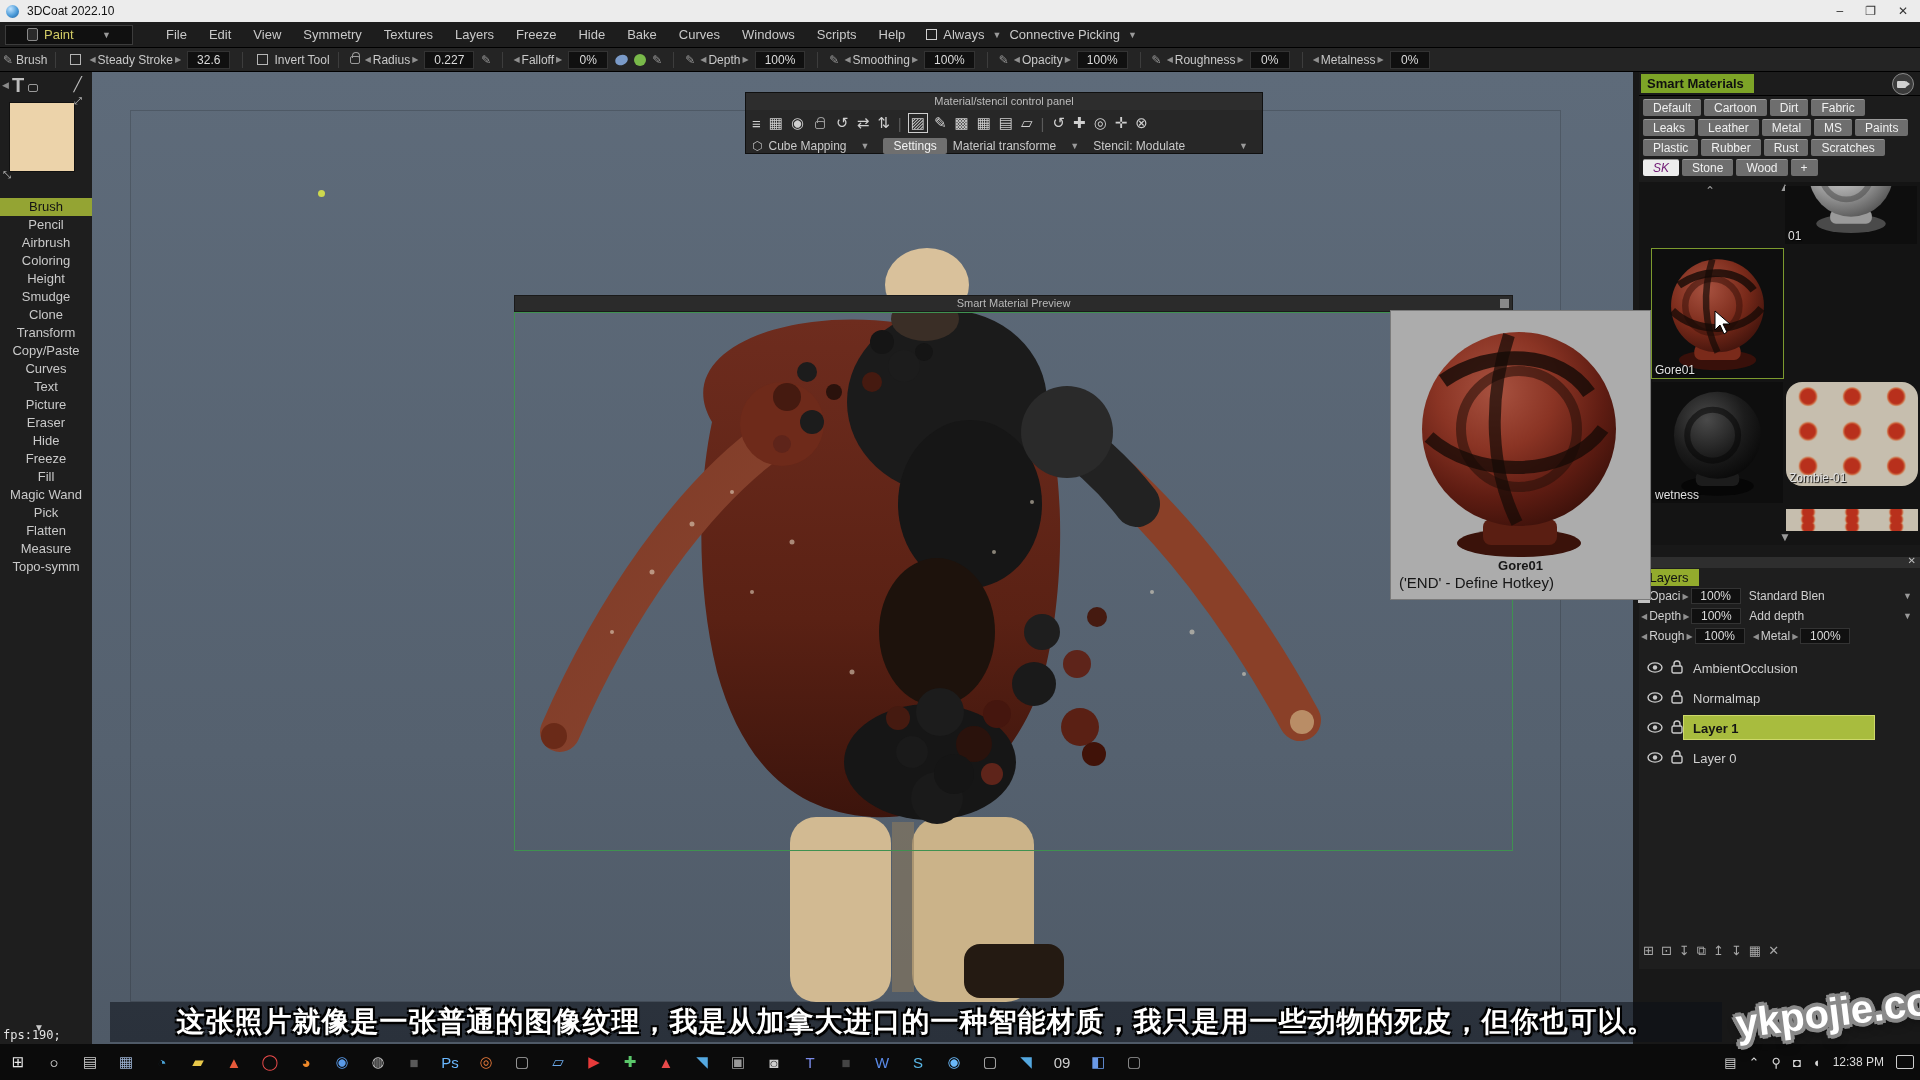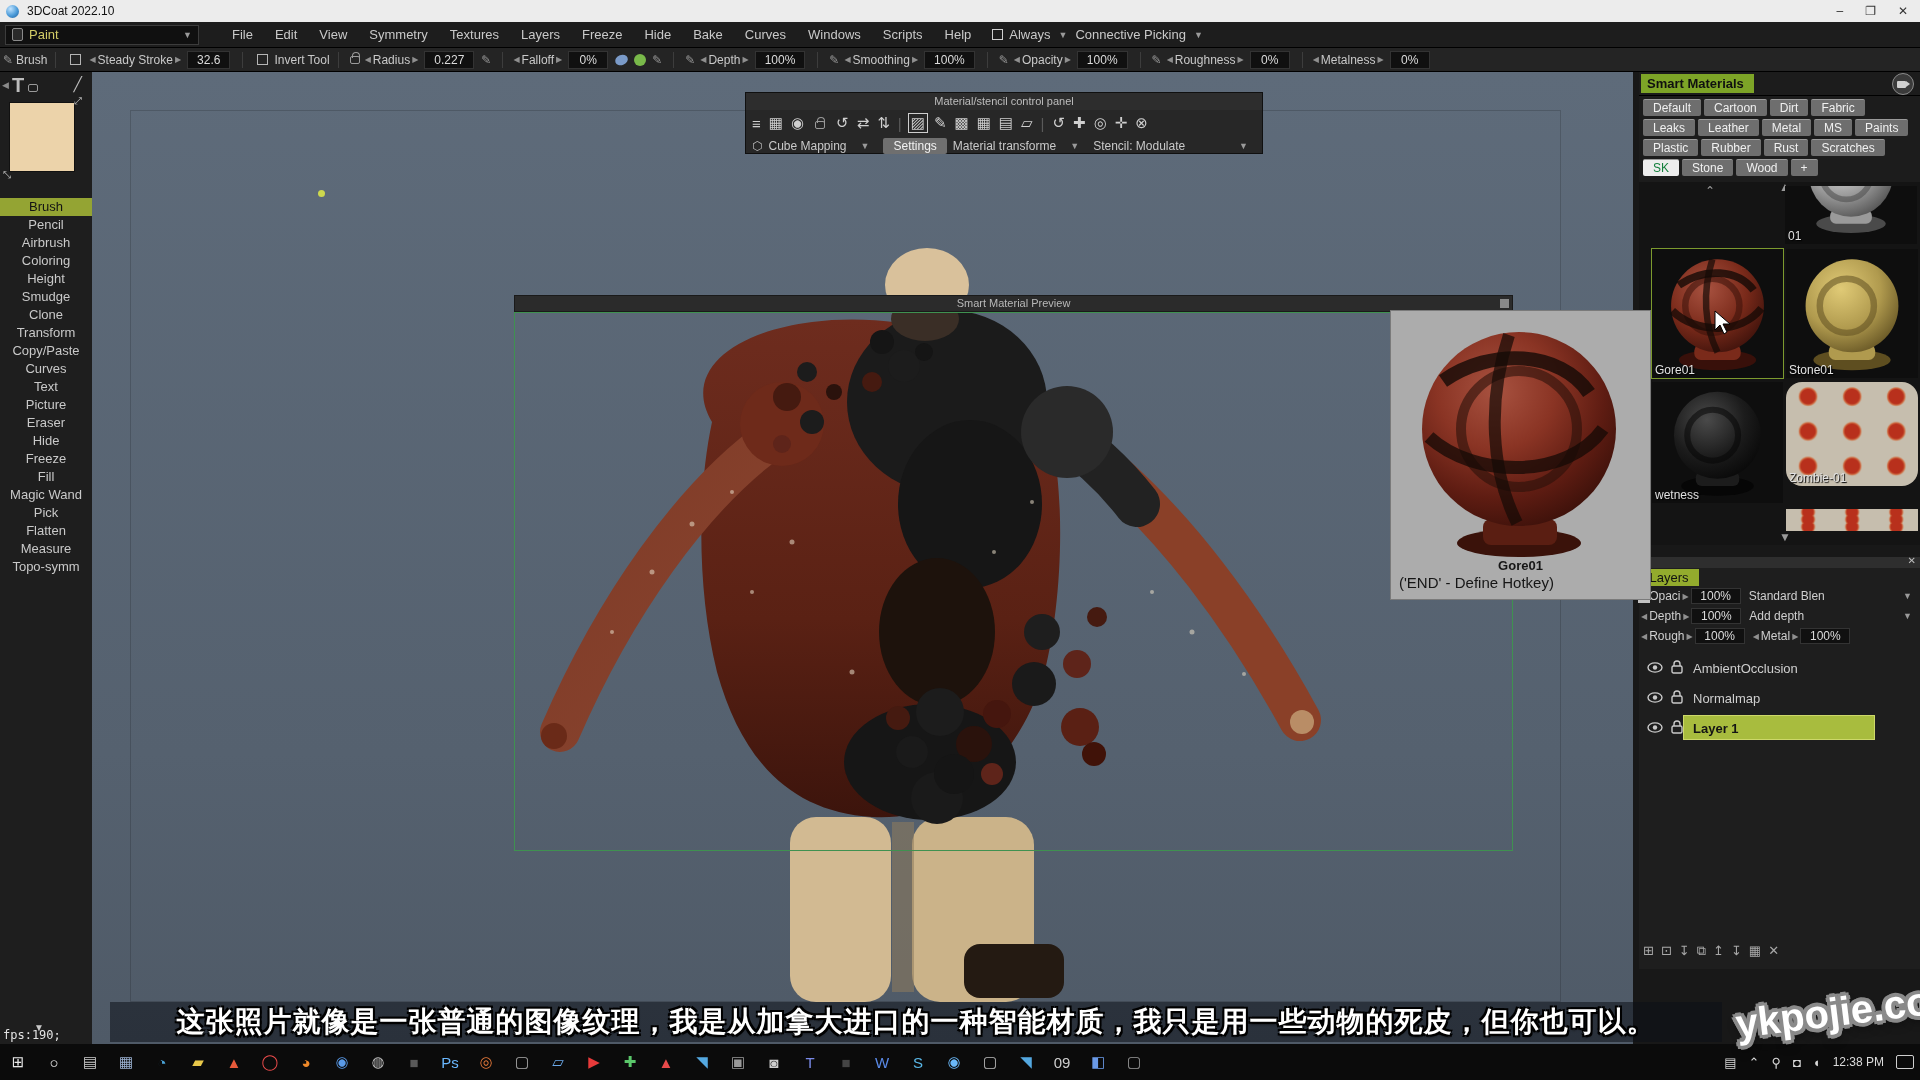--- a/index.html
+++ b/index.html
@@ -10,22 +10,22 @@
   #titlebar { left:0; top:0; width:1920px; height:22px; background:#ececec; color:#111;
     display:flex; align-items:center; font-size:12px; z-index:10; }
   #app-icon { width:13px; height:13px; border-radius:50%; margin:0 8px 0 6px;
     background:radial-gradient(circle at 35% 30%, #bfe3ff, #4a9ad8 55%, #1c5a96); }
   #win-controls { position:absolute; right:4px; top:0; height:22px; display:flex; gap:22px; padding-right:8px;
     align-items:center; color:#333; font-size:12px; }
   #win-controls span { cursor:default; }
   
   #menubar { left:0; top:22px; width:1920px; height:26px; background:#1d1d1d; color:#c9c9c9;
     display:flex; align-items:center; font-size:13px; z-index:10; border-bottom:1px solid #000; }
-  #paint-select { width:194px; height:20px; margin-left:5px; background:#101010; border:1px solid #3c3c3c;
-    color:#d2cc66; display:flex; align-items:center; padding:0 6px; gap:6px; }
+  #paint-select { width:128px; height:20px; margin-left:5px; background:#101010; border:1px solid #3c3c3c;
+    color:#d2cc66; display:flex; align-items:center; padding:0 21px; gap:6px; }
   #paint-select .arrow { margin-left:auto; color:#9a9a9a; font-size:9px; }
   #paint-select .pico { width:11px; height:13px; border:1px solid #8a8a8a; border-radius:2px; background:#2a2a2a; }
   #menu-items { display:flex; margin-left:22px; gap:0; }
   #menu-items span { padding:3px 11px; cursor:default; }
   .mcheck { width:11px; height:11px; border:1px solid #cfcfcf; background:transparent; display:inline-block; margin:0 6px 0 10px; }
   .mdrop { color:#9a9a9a; font-size:9px; margin:0 8px; }
   #menu-right { position:absolute; right:6px; top:24px; display:flex; gap:10px; align-items:center; }
   #menu-right span { font-size:14px; }
   
   #ptoolbar { left:0; top:48px; width:1920px; height:24px; background:#242424; color:#c9c9c9;
@@ -87,21 +87,21 @@
   #sm-header .ttl { position:absolute; left:2px; top:2px; background:#7da427; color:#101010; font-size:13px;
     padding:2px 10px 2px 6px; font-weight:bold;text-align:right; }
   #sm-cam { position:absolute; right:6px; top:1px; width:22px; height:22px; border:1px solid #8a8a8a; border-radius:50%;
     background:#3a3a3a; }
   #sm-cam:before { content:""; position:absolute; left:4px; top:7px; width:9px; height:7px; background:#cfcfcf; border-radius:1px; }
   #sm-cam:after { content:""; position:absolute; left:13px; top:7px; border-left:4px solid #cfcfcf;
     border-top:3px solid transparent; border-bottom:3px solid transparent; }
   #sm-tabs { display:flex; flex-wrap:wrap; gap:3px; padding:3px 4px; }
   .sm-tab { background:#6e6e6e; border-top:1px solid #9a9a9a; color:#f0f0f0; font-size:12px; padding:1px 10px;
     border-radius:2px; cursor:default; }
-  .sm-tab.selected { background:#ededed; color:#15803d; }
+  .sm-tab.selected { background:#ededed; color:#701a75;font-style:italic; }
   #sm-grid { position:absolute; left:0; top:110px; width:281px; height:363px; background:#141414; overflow:hidden; }
   .scrollarr { position:absolute; color:#9a9a9a; font-size:12px; }
   .mat-cell { position:absolute; background:#0e0e0e; overflow:hidden; }
   .mat-cell .mlabel { position:absolute; left:3px; bottom:1px; font-size:12px; color:#e2e2e2; text-shadow:1px 1px 1px #000; }
   .mat-cell.selected { outline:1px solid #7c9a2e; }
   .tiles { background-color:#c6beae;
     background-image:radial-gradient(circle at 50% 42%, #b8301c 24%, #d07246 29%, rgba(198,190,174,0) 33%);
     background-size:33.4% 33.4%; }
   
   #layers-panel { left:1639px; top:557px; width:281px; height:412px; background:#1e1e1e; z-index:5; color:#cfcfcf; }
@@ -491,36 +491,20 @@
             <ellipse cx="50" cy="86" rx="30" ry="8" fill="#38100a"></ellipse>
             <rect x="32" y="74" width="36" height="12" rx="5" fill="#7a2a1a"></rect>
             <circle cx="50" cy="44" r="36" fill="url(#mg2)"></circle>
             <circle cx="46" cy="44" r="21" fill="none" stroke="#38100a" stroke-width="5" opacity=".55"></circle>
             <path d="M20,28 C40,14 66,16 78,32" stroke="#140a06" stroke-width="6" fill="none" opacity=".8"></path>
             <path d="M15,48 C34,66 68,66 84,46" stroke="#140a06" stroke-width="6" fill="none" opacity=".75"></path>
             <path d="M46,8 C38,34 40,60 50,80" stroke="#140a06" stroke-width="5" fill="none" opacity=".7"></path>
           </svg></div>
       <span class="mlabel">Gore01</span>
     </div>
-    <div class="mat-cell" id="cell-stone" style="left:147px; top:67px; width:132px; height:129px;">
-        <div style="position: absolute; left: 0px; top: 0px; width: 100%; height: 100%;"><svg width="100%" height="100%" viewBox="0 0 100 100" preserveAspectRatio="xMidYMid meet">
-            <defs>
-              <radialGradient id="mg3" cx="38%" cy="32%" r="78%">
-                <stop offset="0" stop-color="#e0ca76"></stop>
-                <stop offset=".55" stop-color="#b09a4e"></stop>
-                <stop offset="1" stop-color="#5e4e20"></stop>
-              </radialGradient>
-            </defs>
-            <ellipse cx="50" cy="86" rx="30" ry="8" fill="#5e4e20"></ellipse>
-            <rect x="32" y="74" width="36" height="12" rx="5" fill="#b09a4e"></rect>
-            <circle cx="50" cy="44" r="36" fill="url(#mg3)"></circle>
-            <circle cx="46" cy="44" r="21" fill="none" stroke="#5e4e20" stroke-width="5" opacity=".55"></circle>
-          </svg></div>
-      <span class="mlabel">Stone01</span>
-    </div>
     <div class="mat-cell" id="cell-wet" style="left:13px; top:200px; width:131px; height:121px;">
         <div style="position: absolute; left: 0px; top: 0px; width: 100%; height: 100%;"><svg width="100%" height="100%" viewBox="0 0 100 100" preserveAspectRatio="xMidYMid meet">
             <defs>
               <radialGradient id="mg4" cx="38%" cy="32%" r="78%">
                 <stop offset="0" stop-color="#4a4a4a"></stop>
                 <stop offset=".55" stop-color="#1c1c1c"></stop>
                 <stop offset="1" stop-color="#060606"></stop>
               </radialGradient>
             </defs>
             <ellipse cx="50" cy="86" rx="30" ry="8" fill="#060606"></ellipse>
@@ -597,20 +581,31 @@
         <span class="hl"></span>
         <span><svg width="16" height="11" viewBox="0 0 16 11">
             <ellipse cx="8" cy="5.5" rx="7" ry="4.6" fill="none" stroke="#c9c9c9" stroke-width="1.4"></ellipse>
             <circle cx="8" cy="5.5" r="2.2" fill="#c9c9c9"></circle>
           </svg></span>
         <span><svg width="12" height="14" viewBox="0 0 12 14">
             <rect x="1" y="6" width="10" height="7" rx="1.5" fill="none" stroke="#c9c9c9" stroke-width="1.4"></rect>
             <path d="M3,6 V4 a3,3 0 0 1 6,0 V6" fill="none" stroke="#c9c9c9" stroke-width="1.4"></path>
           </svg></span>
         <span class="ename">Layer 1</span>
+      </div>
+      <div class="layer-row">
+        <span><svg width="16" height="11" viewBox="0 0 16 11">
+            <ellipse cx="8" cy="5.5" rx="7" ry="4.6" fill="none" stroke="#c9c9c9" stroke-width="1.4"></ellipse>
+            <circle cx="8" cy="5.5" r="2.2" fill="#c9c9c9"></circle>
+          </svg></span>
+        <span><svg width="12" height="14" viewBox="0 0 12 14">
+            <rect x="1" y="6" width="10" height="7" rx="1.5" fill="none" stroke="#c9c9c9" stroke-width="1.4"></rect>
+            <path d="M3,6 V4 a3,3 0 0 1 6,0 V6" fill="none" stroke="#c9c9c9" stroke-width="1.4"></path>
+          </svg></span>
+        <span class="ename">Layer 0</span>
       </div>
     </div>
   <div id="layer-tools">
       <span>⊞</span>
       <span>⊡</span>
       <span>↧</span>
       <span>⧉</span>
       <span>↥</span>
       <span>↧</span>
       <span>▦</span>

